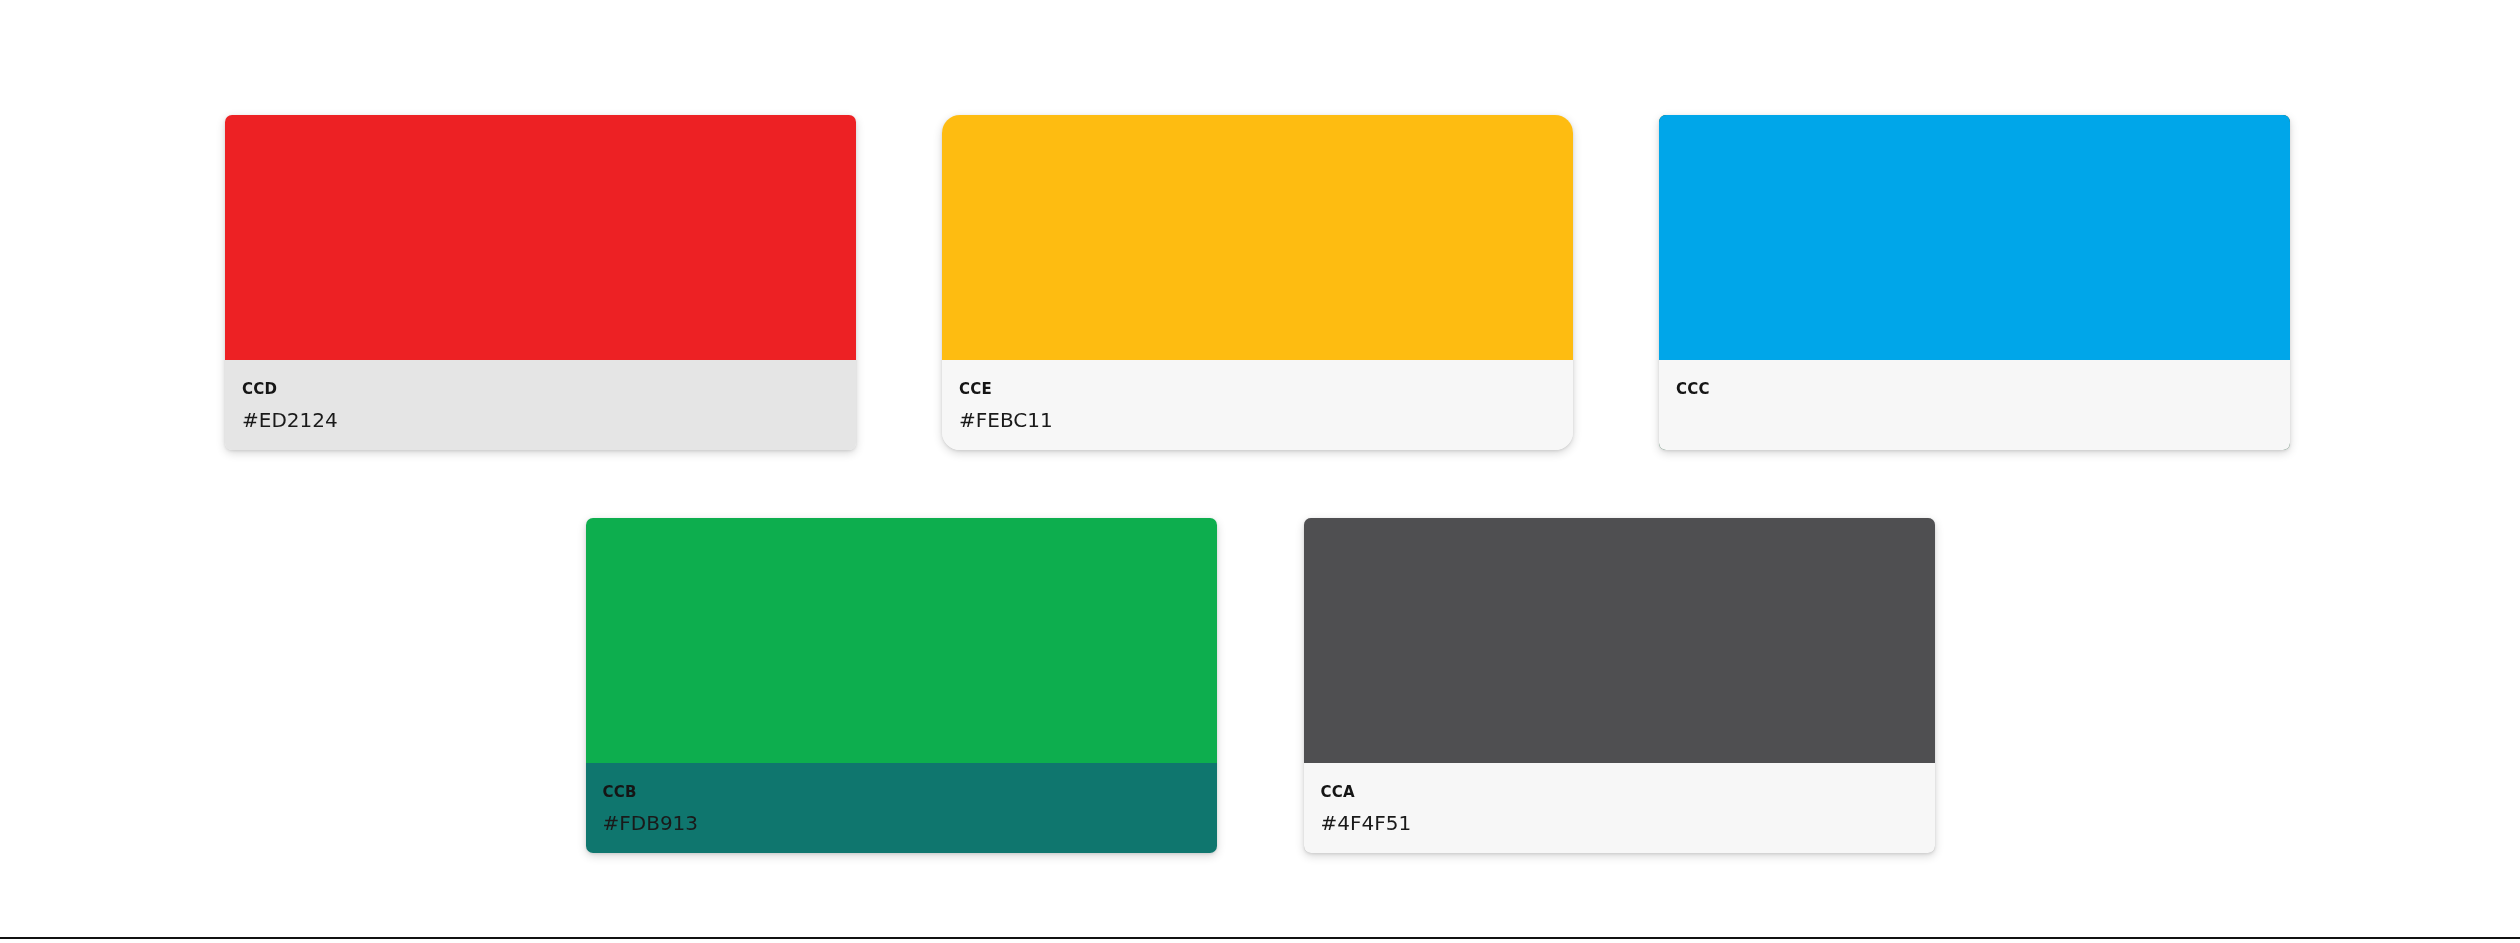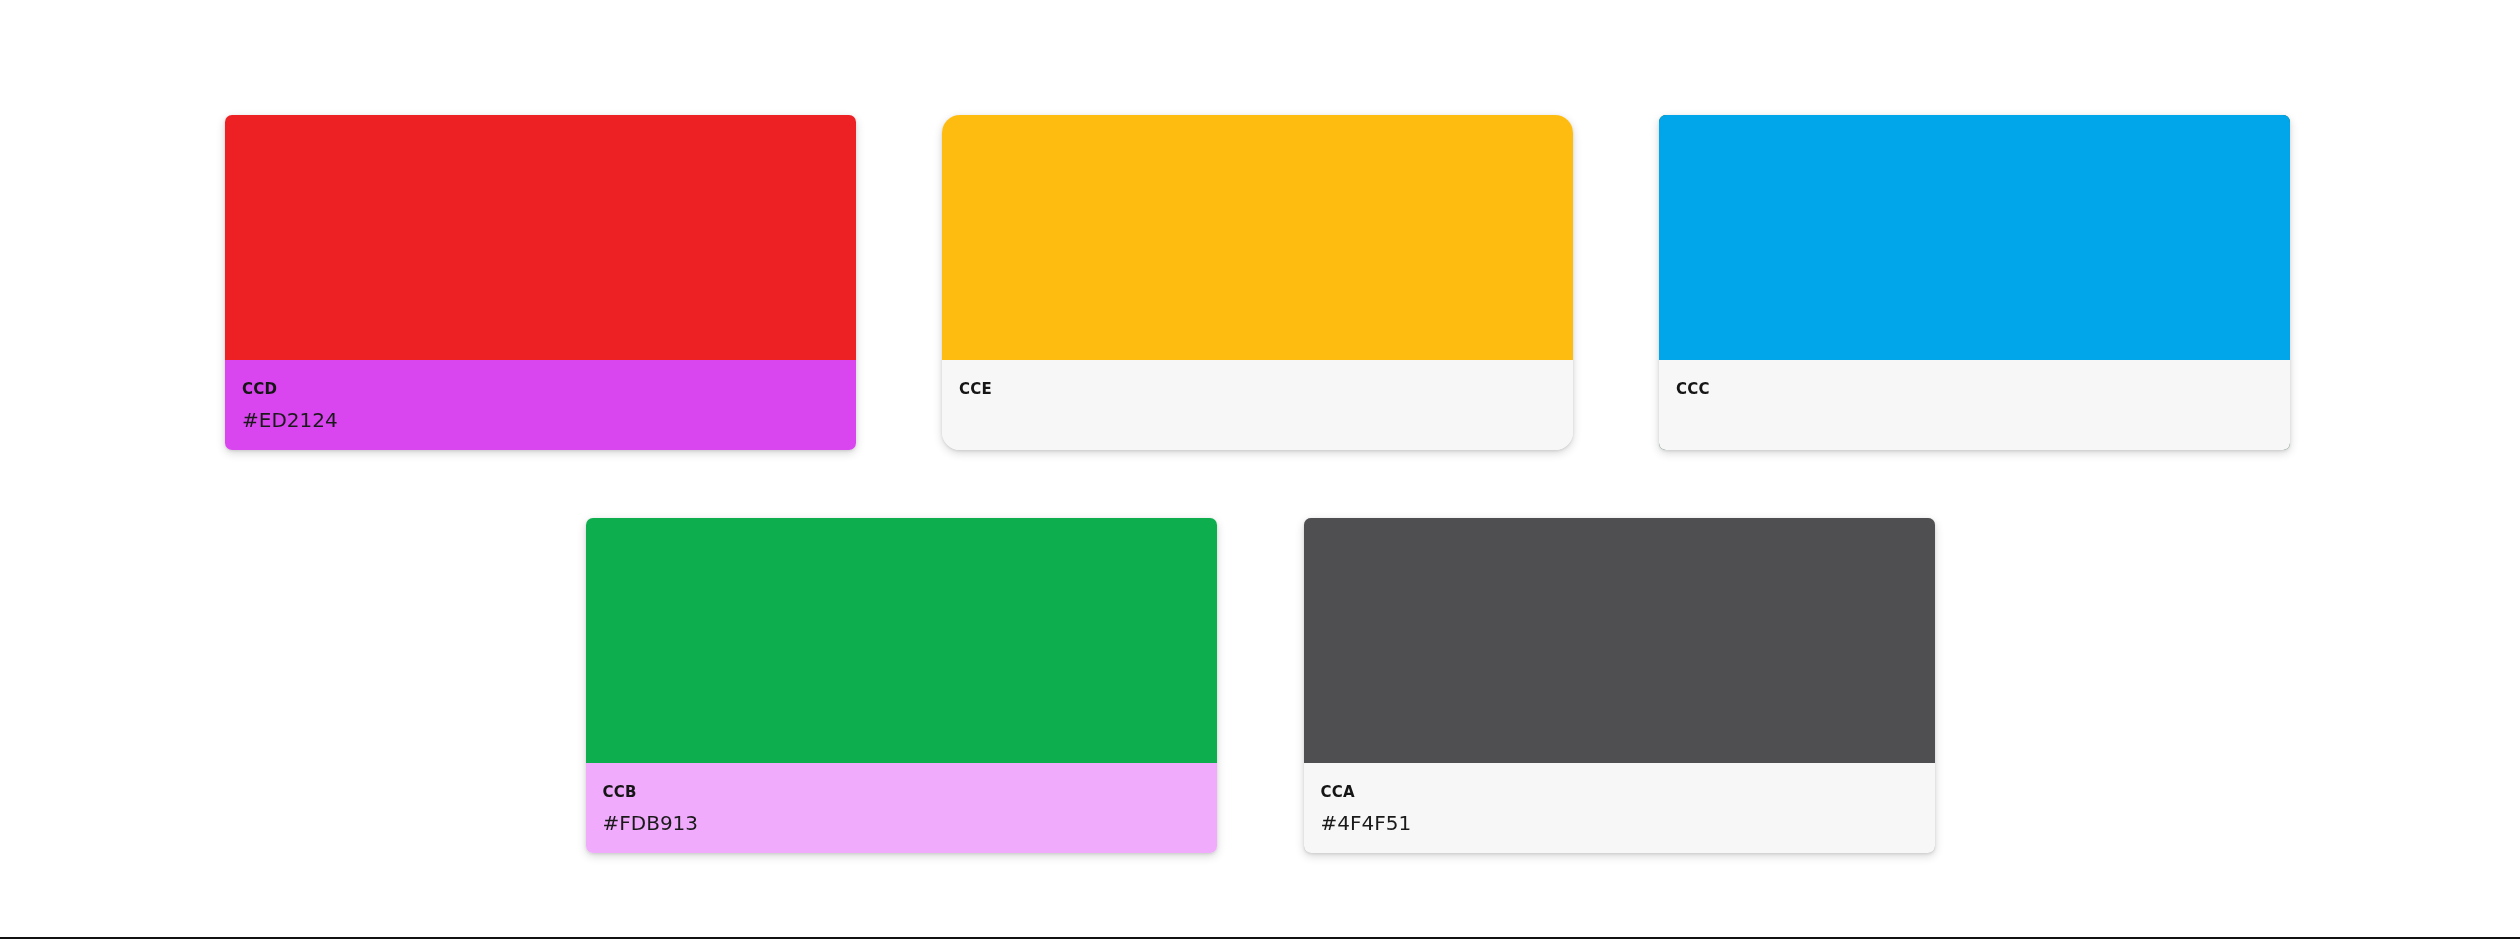--- a/index.html
+++ b/index.html
@@ -94,47 +94,48 @@
 <body>
 
 <div id="page" style="background-color: rgb(255, 255, 255);">
 
   <div id="palette">
 
     <div class="row row-top">
 
       <div class="swatch-card" style="background-color: rgb(247, 247, 247);">
         <div class="swatch-color" style="background-color: rgb(237, 33, 36);"></div>
-        <div class="swatch-info" style="background-color: #d946ef;">
+        <div class="swatch-info" style="background-color: #e5e5e5;">
           <div class="swatch-name">CCD</div>
           <div class="swatch-hex">#ED2124</div>
         </div>
       </div>
 
       <div class="swatch-card" style="background-color: rgb(247, 247, 247); border-radius: 18px;">
         <div class="swatch-color" style="background-color: rgb(254, 188, 17);"></div>
         <div class="swatch-info" style="background-color: rgb(247, 247, 247);">
           <div class="swatch-name">CCE</div>
+          <div class="swatch-hex">#FEBC11</div>
         </div>
       </div>
 
       <div class="swatch-card" style="background-color: #14532d;">
         <div class="swatch-color" style="background-color: rgb(0, 166, 233);"></div>
         <div class="swatch-info" style="background-color: rgb(247, 247, 247);">
           <div class="swatch-name">CCC</div>
         </div>
       </div>
 
     </div>
 
     <div class="row row-bottom">
 
       <div class="swatch-card" style="background-color: rgb(247, 247, 247);">
         <div class="swatch-color" style="background-color: rgb(13, 174, 78);"></div>
-        <div class="swatch-info" style="background-color: #f0abfc;">
+        <div class="swatch-info" style="background-color: #0f766e;">
           <div class="swatch-name">CCB</div>
           <div class="swatch-hex">#FDB913</div>
         </div>
       </div>
 
       <div class="swatch-card" style="background-color: #a3a3a3;">
         <div class="swatch-color" style="background-color: rgb(79, 79, 81);"></div>
         <div class="swatch-info" style="background-color: rgb(247, 247, 247);">
           <div class="swatch-name">CCA</div>
           <div class="swatch-hex">#4F4F51</div>

